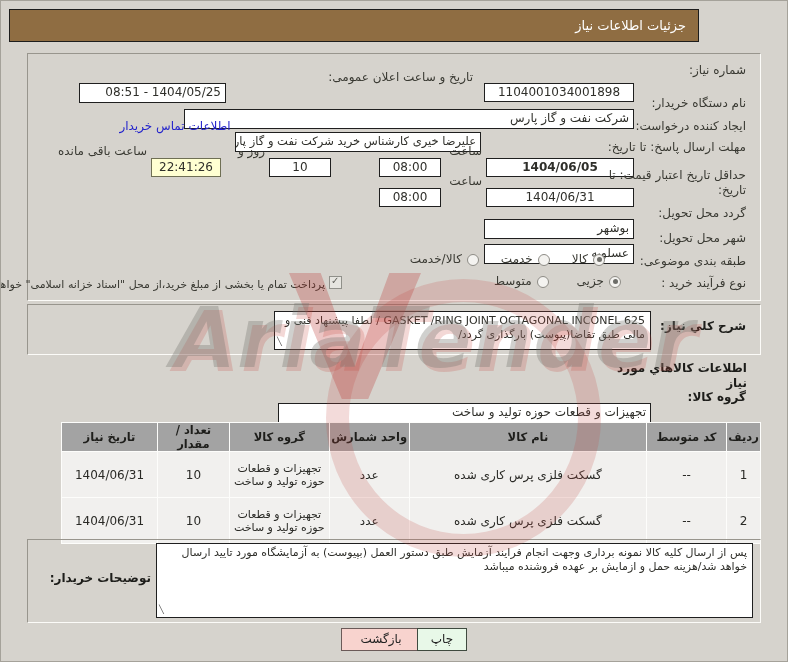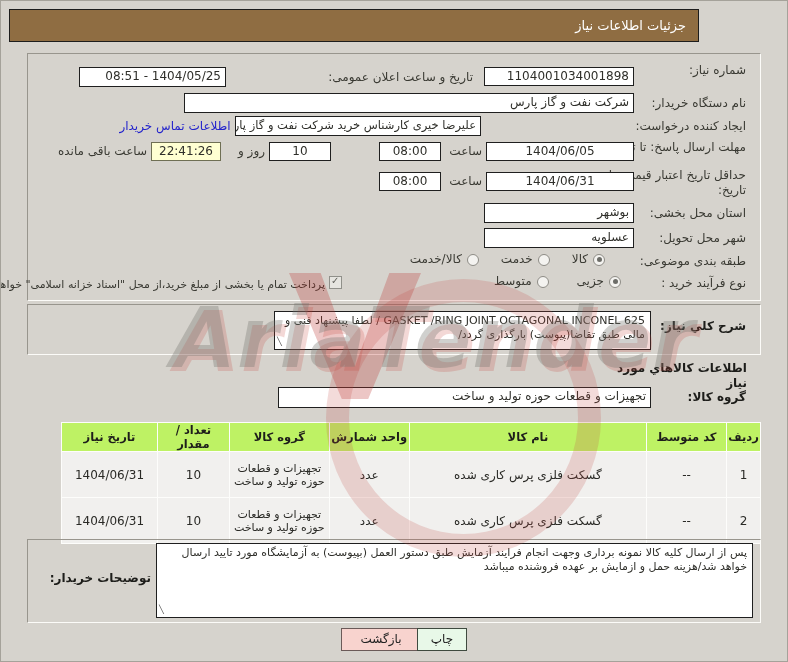--- a/index.html
+++ b/index.html
@@ -7,40 +7,40 @@
         font-family:"DejaVu Sans",sans-serif;font-size:12px;color:#2f2f2a;direction:rtl;
         border:1px solid #a5a29a;box-sizing:border-box;}
   .titlebar{position:absolute;left:8px;top:8px;width:690px;height:33px;background:#8f6d42;
         border:1px solid #1d1d1d;box-sizing:border-box;color:#ffffff;font-size:13px;
         line-height:31px;padding-right:12px;}
   .panel{position:absolute;box-sizing:border-box;border:1px solid;
         border-color:#98958d #fcfbf8 #fcfbf8 #98958d;}
   .lbl{position:absolute;color:#3a3a33;line-height:15px;}
   .lbl.bold{font-weight:bold;color:#1d1d1a;}
   .inp{position:absolute;background:#ffffff;border:1px solid #1f1f1f;box-sizing:border-box;
-        line-height:17px;padding:0 4px;white-space:nowrap;overflow:hidden;}
+        line-height:17px;padding:0 4px;white-space:nowrap;overflow:hidden;margin-top:16px;}
   .center{text-align:center;}
   .right{text-align:right;}
   .yellow{background:#ffffd2;border:1px solid #6f6f54;}
   .link{position:absolute;color:#2323cc;cursor:pointer;}
   .radio{display:inline-block;width:12px;height:12px;border-radius:50%;background:#f4f3f0;
         border:1px solid #8e8c86;box-sizing:border-box;position:relative;flex:none;}
   .radio.sel::after{content:"";position:absolute;left:2.5px;top:2.5px;width:5px;height:5px;
         border-radius:50%;background:#6d6d68;}
   .optrow{position:absolute;display:flex;align-items:center;}
   .optrow .radio{margin-left:5px;}
   .cb{display:inline-block;width:13px;height:13px;background:#e6e5e0;border:1px solid #90908a;
         box-sizing:border-box;position:relative;flex:none;}
   .cb::after{content:"✓";position:absolute;left:1px;top:-2px;font-size:10px;color:#64645e;}
   .tbox{position:absolute;background:#ffffff;border:1px solid #1f1f1f;box-sizing:border-box;
         font-size:11px;line-height:14px;padding:2px 5px;overflow:hidden;}
   .tbox .grip{position:absolute;left:2px;bottom:0;font-size:8px;color:#555;direction:ltr;}
   table.goods{position:absolute;left:60px;top:421px;width:700px;border-collapse:collapse;
         direction:rtl;font-size:12px;border:1px solid #84827a;}
-  table.goods th{background:#bef264;font-weight:bold;height:24px;border:1px solid #fdfdfb;
+  table.goods th{background:#a3a3a3;font-weight:bold;height:24px;border:1px solid #fdfdfb;
         font-size:11.5px;padding:0 0;color:#1e1e1b;}
   table.goods td{background:#f1f0ee;height:45px;border:1px solid #fdfdfb;text-align:center;
         padding:0 3px;color:#2a2a26;}
   td.wrapcell{font-size:11px;line-height:13px;}
   .btn{position:absolute;height:23px;border:1px solid #4c4c48;box-sizing:border-box;
         text-align:center;line-height:21px;cursor:pointer;font-size:12px;color:#222;}
   
   .wm{position:absolute;pointer-events:none;font-style:italic;}
   .wm-ring{left:325px;top:278px;width:275px;height:278px;border:23px solid rgba(195,75,68,0.20);
         border-radius:50%;box-sizing:border-box;}
@@ -54,46 +54,46 @@
 </head>
 <body>
 
 <div id="page">
 
   <div class="titlebar">جزئیات اطلاعات نیاز</div>
 
   <div class="panel" style="left:26px;top:52px;width:734px;height:248px;"></div>
 
   <div class="lbl right" style="left:620px;top:62px;width:125px;">شماره نیاز:</div>
-  <div class="inp center" style="left:483px;top:66px;width:150px;height:19px;text-align:right;">1104001034001898</div>
+  <div class="inp center" style="left:483px;top:66px;width:150px;height:19px;">1104001034001898</div>
   <div class="lbl right" style="left:238px;top:69px;width:234px;">تاریخ و ساعت اعلان عمومی:</div>
   <div class="inp right" style="left:78px;top:66px;width:147px;height:20px;">1404/05/25 - 08:51</div>
 
   <div class="lbl right" style="left:620px;top:95px;width:125px;">نام دستگاه خریدار:</div>
   <div class="inp right" style="left:183px;top:92px;width:450px;height:20px;">شرکت نفت و گاز پارس</div>
 
   <div class="lbl right" style="left:600px;top:118px;width:145px;">ایجاد کننده درخواست:</div>
   <div class="inp right" style="left:234px;top:115px;width:246px;height:20px;font-size:11.5px;">علیرضا خیری کارشناس خرید شرکت نفت و گاز پارس</div>
   <span class="link" style="left:115px;top:118px;width:118px;text-align:center;">اطلاعات تماس خریدار</span>
 
   <div class="lbl right" style="left:600px;top:139px;width:145px;">مهلت ارسال پاسخ: تا تاریخ:</div>
-  <div class="inp center" style="left:485px;top:141px;width:148px;height:19px;">1404/06/05</div>
+  <div class="inp center" style="left:485px;top:141px;width:148px;height:19px;font-weight:bold;">1404/06/05</div>
   <div class="lbl right" style="left:443px;top:143px;width:38px;">ساعت</div>
   <div class="inp center" style="left:378px;top:141px;width:62px;height:19px;">08:00</div>
   <div class="inp center" style="left:268px;top:141px;width:62px;height:19px;">10</div>
   <div class="lbl right" style="left:222px;top:143px;width:42px;">روز و</div>
   <div class="inp center yellow" style="left:150px;top:141px;width:70px;height:19px;">22:41:26</div>
   <div class="lbl right" style="left:42px;top:143px;width:104px;">ساعت باقی مانده</div>
 
   <div class="lbl right" style="left:600px;top:167px;width:145px;">حداقل تاریخ اعتبار قیمت: تا تاریخ:</div>
   <div class="inp center" style="left:485px;top:171px;width:148px;height:19px;">1404/06/31</div>
   <div class="lbl right" style="left:443px;top:173px;width:38px;">ساعت</div>
   <div class="inp center" style="left:378px;top:171px;width:62px;height:19px;">08:00</div>
 
-  <div class="lbl right" style="left:600px;top:205px;width:145px;">استان محل بخشی:</div>
+  <div class="lbl right" style="left:600px;top:205px;width:145px;">گردد محل تحویل:</div>
   <div class="inp right" style="left:483px;top:202px;width:150px;height:20px;padding-left:24px;">بوشهر</div>
   <div class="lbl right" style="left:600px;top:230px;width:145px;">شهر محل تحویل:</div>
   <div class="inp right" style="left:483px;top:227px;width:150px;height:20px;">عسلویه</div>
 
   <div class="lbl right" style="left:600px;top:253px;width:145px;">طبقه بندی موضوعی:</div>
   <div class="optrow" style="left:352px;top:251px;width:252px;justify-content:flex-start;gap:0;">
     <span class="radio sel"></span>
     <span class="lbl" style="position:static;margin-left:22px;">کالا</span>
     <span class="radio"></span>
     <span class="lbl" style="position:static;margin-left:22px;">خدمت</span>

